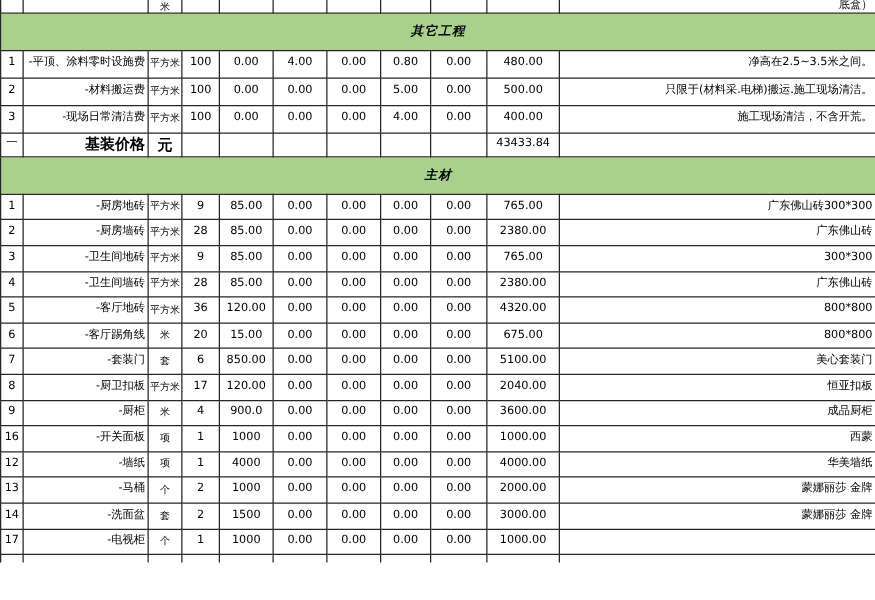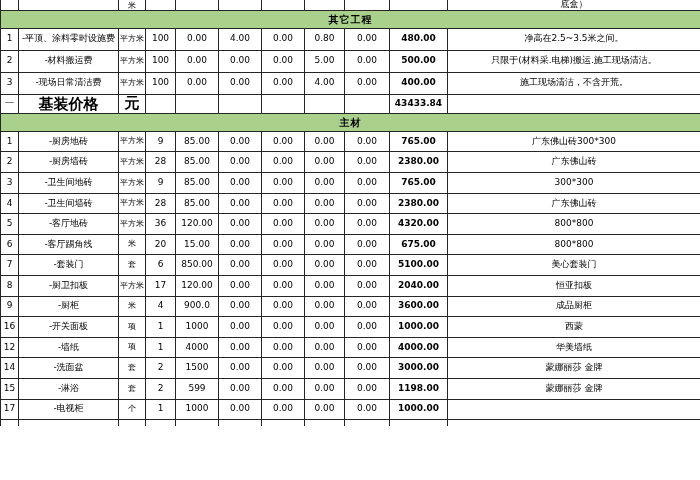--- a/index.html
+++ b/index.html
@@ -8,33 +8,33 @@
     width:700px;height:480px;overflow:hidden;background:#fff;
     font-family:"DejaVu Sans","Liberation Sans",sans-serif;color:#000;
   }
   table{border-collapse:collapse;table-layout:fixed;width:700px;}
   td{
     border:1px solid var(--border);
     font-size:9px;line-height:1.1;padding:0 2px;
     overflow:hidden;white-space:nowrap;vertical-align:middle;
   }
   td.no,td.qty,td.c1,td.c2,td.c3,td.c4,td.c5,td.total,td.unit{text-align:center;}
-  td.name,td.remark{text-align:center;}
-  td.total{font-weight:700;}
+  td.name,td.remark{text-align:right;}
+  td.total{font-weight:400;}
   td.unit{font-size:8px;line-height:1.05;white-space:normal;word-break:break-all;padding:0 1px;}
   tr.partial-top{height:8px;}
   tr.partial-top td{border-top:none;vertical-align:bottom;}
-  tr.section-header-row{height:18px;}
+  tr.section-header-row{height:30px;font-style:italic;}
   tr.section-header-row td{
     background:var(--green);text-align:center;font-weight:700;
     font-size:10px;letter-spacing:1px;
   }
   tr.other-row{height:22px;}
   tr.summary-row{height:19px;}
-  tr.summary-row td.name,tr.summary-row td.unit{font-weight:700;font-size:15px;}
+  tr.summary-row td.name,tr.summary-row td.unit{font-weight:700;font-size:12px;}
   tr.main-row{height:20.6px;}
   tr.partial-bottom{height:6px;}
   tr.partial-bottom td{border-bottom:none;}
 </style>
 </head>
 <body>
 
 <div class="sheet">
   <table>
     <colgroup>
@@ -259,43 +259,43 @@
           <td class="qty">1</td>
           <td class="c1">4000</td>
           <td class="c2">0.00</td>
           <td class="c3">0.00</td>
           <td class="c4">0.00</td>
           <td class="c5">0.00</td>
           <td class="total">4000.00</td>
           <td class="remark">华美墙纸</td>
         </tr>
         <tr class="main-row">
+          <td class="no">13</td>
+          <td class="name">-马桶</td>
+          <td class="unit">个</td>
+          <td class="qty">2</td>
+          <td class="c1">1000</td>
+          <td class="c2">0.00</td>
+          <td class="c3">0.00</td>
+          <td class="c4">0.00</td>
+          <td class="c5">0.00</td>
+          <td class="total">2000.00</td>
+          <td class="remark">蒙娜丽莎 金牌</td>
+        </tr>
+        <tr class="main-row">
           <td class="no">14</td>
           <td class="name">-洗面盆</td>
           <td class="unit">套</td>
           <td class="qty">2</td>
           <td class="c1">1500</td>
           <td class="c2">0.00</td>
           <td class="c3">0.00</td>
           <td class="c4">0.00</td>
           <td class="c5">0.00</td>
           <td class="total">3000.00</td>
-          <td class="remark">蒙娜丽莎 金牌</td>
-        </tr>
-        <tr class="main-row">
-          <td class="no">15</td>
-          <td class="name">-淋浴</td>
-          <td class="unit">套</td>
-          <td class="qty">2</td>
-          <td class="c1">599</td>
-          <td class="c2">0.00</td>
-          <td class="c3">0.00</td>
-          <td class="c4">0.00</td>
-          <td class="c5">0.00</td>
-          <td class="total">1198.00</td>
           <td class="remark">蒙娜丽莎 金牌</td>
         </tr>
         <tr class="main-row">
           <td class="no">17</td>
           <td class="name">-电视柜</td>
           <td class="unit">个</td>
           <td class="qty">1</td>
           <td class="c1">1000</td>
           <td class="c2">0.00</td>
           <td class="c3">0.00</td>

